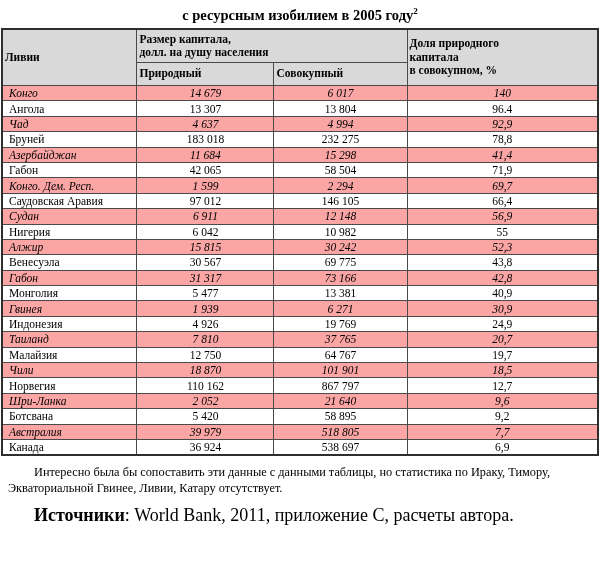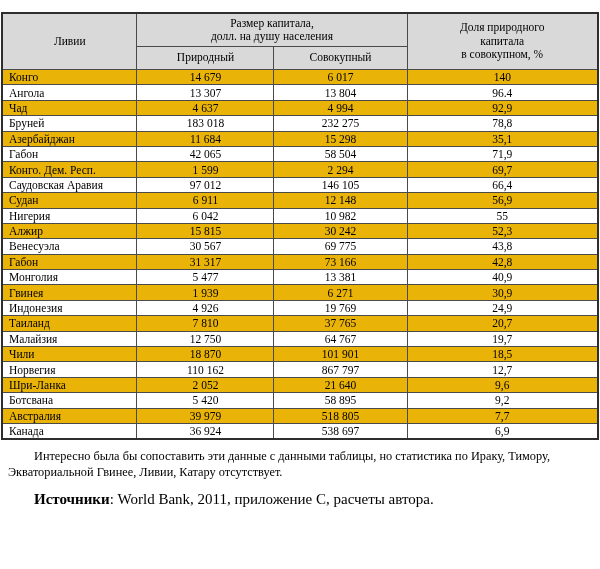--- a/index.html
+++ b/index.html
@@ -29,59 +29,60 @@
     width: 596px;
     margin: 5px auto 0 auto;
     border: 2px solid #2e2e2e;
   }
   table.main th, table.main td {
     border: 1px solid #4a4a4a;
     overflow: hidden;
   }
   table.main th {
     background: #d9d9d9;
-    font-weight: normal;
+    font-weight: bold;
     font-size: 11.5px;
     line-height: 13.5px;
-    text-align: center;
+    text-align: left;
     vertical-align: middle;
     white-space: pre-line;
     padding: 1px 2px;
   }
   tr.hrow1 th.group { height: 30px; }
   tr.hrow2 th { height: 20px; }
   table.main td {
     font-size: 11.5px;
     line-height: 14px;
     height: 14.4px;
     padding: 0 6px;
     text-align: center;
     vertical-align: middle;
     white-space: nowrap;
   }
   table.main td.cell-country { text-align: left; }
-  tr.shaded td { background: #eab308; }
+  tr.shaded td { background: #fca5a5; font-style: italic; }
   .note {
     margin: 9px 8px 4px 8px;
     font-size: 12.3px;
     line-height: 15.5px;
     text-indent: 26px;
   }
   .sources {
     margin: 12px 8px 0 8px;
-    font-size: 15px;
+    font-size: 18px;
     line-height: 15.5px;
     text-indent: 26px;
   }
   .sources .lbl { font-weight: bold; }
 </style>
 </head>
 <body>
 
 <div class="title">
+  <div><span>с ресурсным изобилием в 2005 году</span><sup>2</sup></div>
 </div>
 
 <table class="main">
   <colgroup>
     <col style="width:135px">
     <col style="width:137px">
     <col style="width:133px">
     <col style="width:191px">
   </colgroup>
   <thead>
@@ -120,21 +121,21 @@
       <tr>
         <td class="cell-country">Бруней</td>
         <td class="cell-natural">183 018</td>
         <td class="cell-total">232 275</td>
         <td class="cell-share">78,8</td>
       </tr>
       <tr class="shaded">
         <td class="cell-country">Азербайджан</td>
         <td class="cell-natural">11 684</td>
         <td class="cell-total">15 298</td>
-        <td class="cell-share">35,1</td>
+        <td class="cell-share">41,4</td>
       </tr>
       <tr>
         <td class="cell-country">Габон</td>
         <td class="cell-natural">42 065</td>
         <td class="cell-total">58 504</td>
         <td class="cell-share">71,9</td>
       </tr>
       <tr class="shaded">
         <td class="cell-country">Конго. Дем. Респ.</td>
         <td class="cell-natural">1 599</td>

